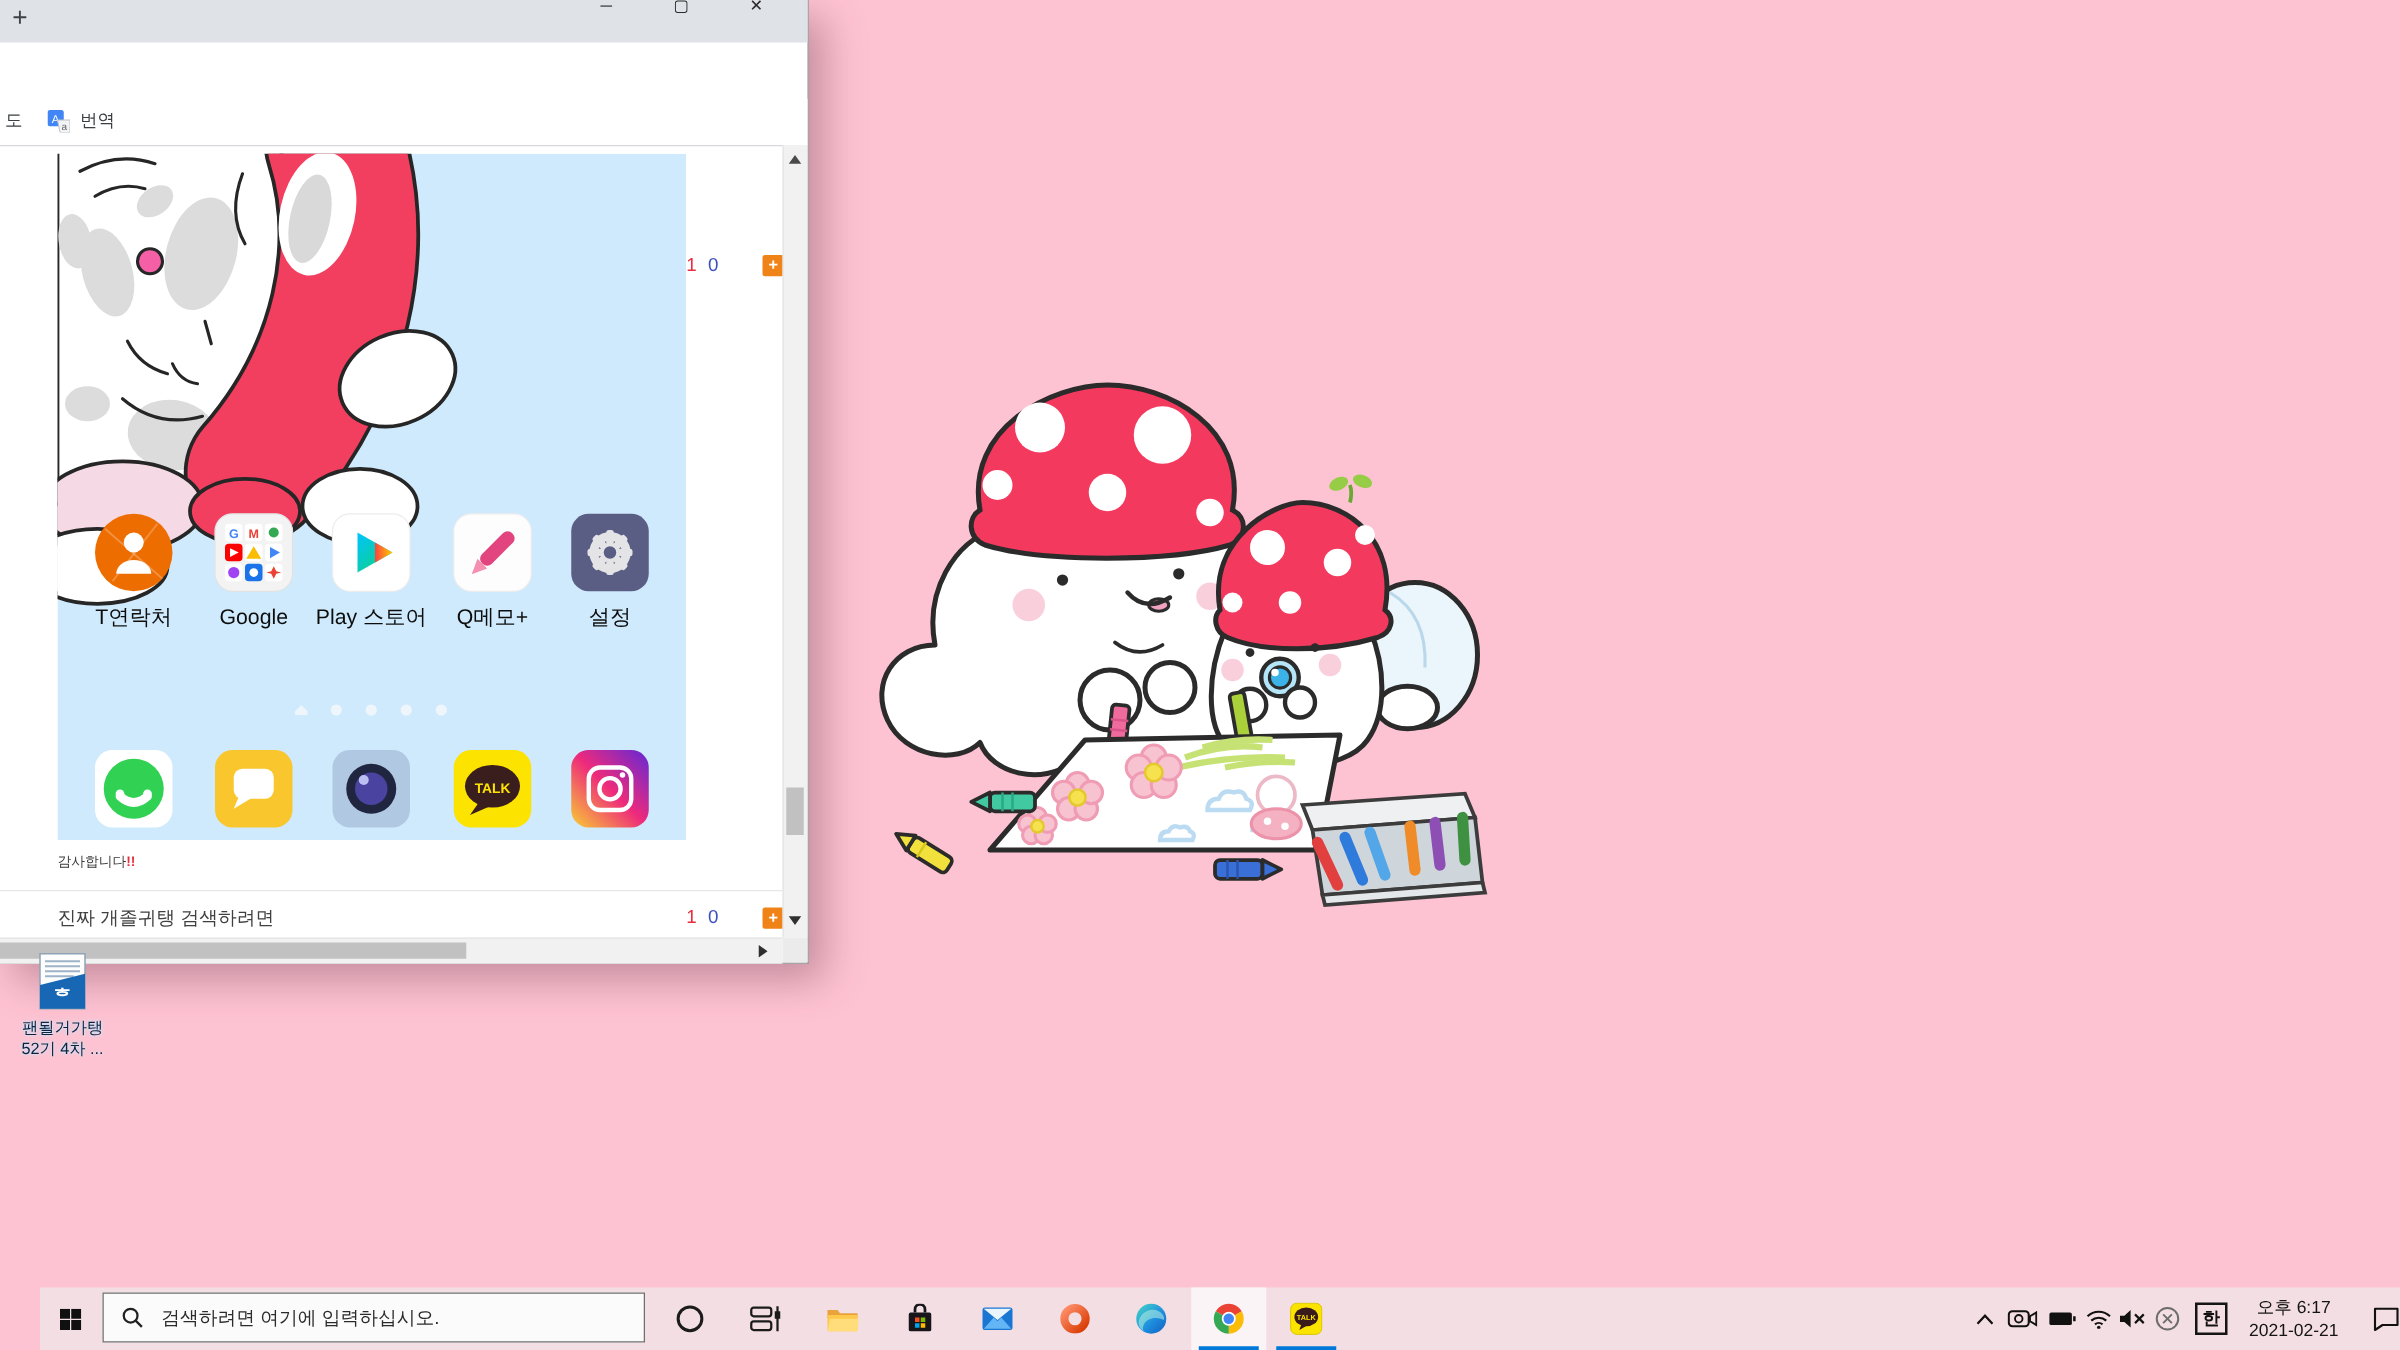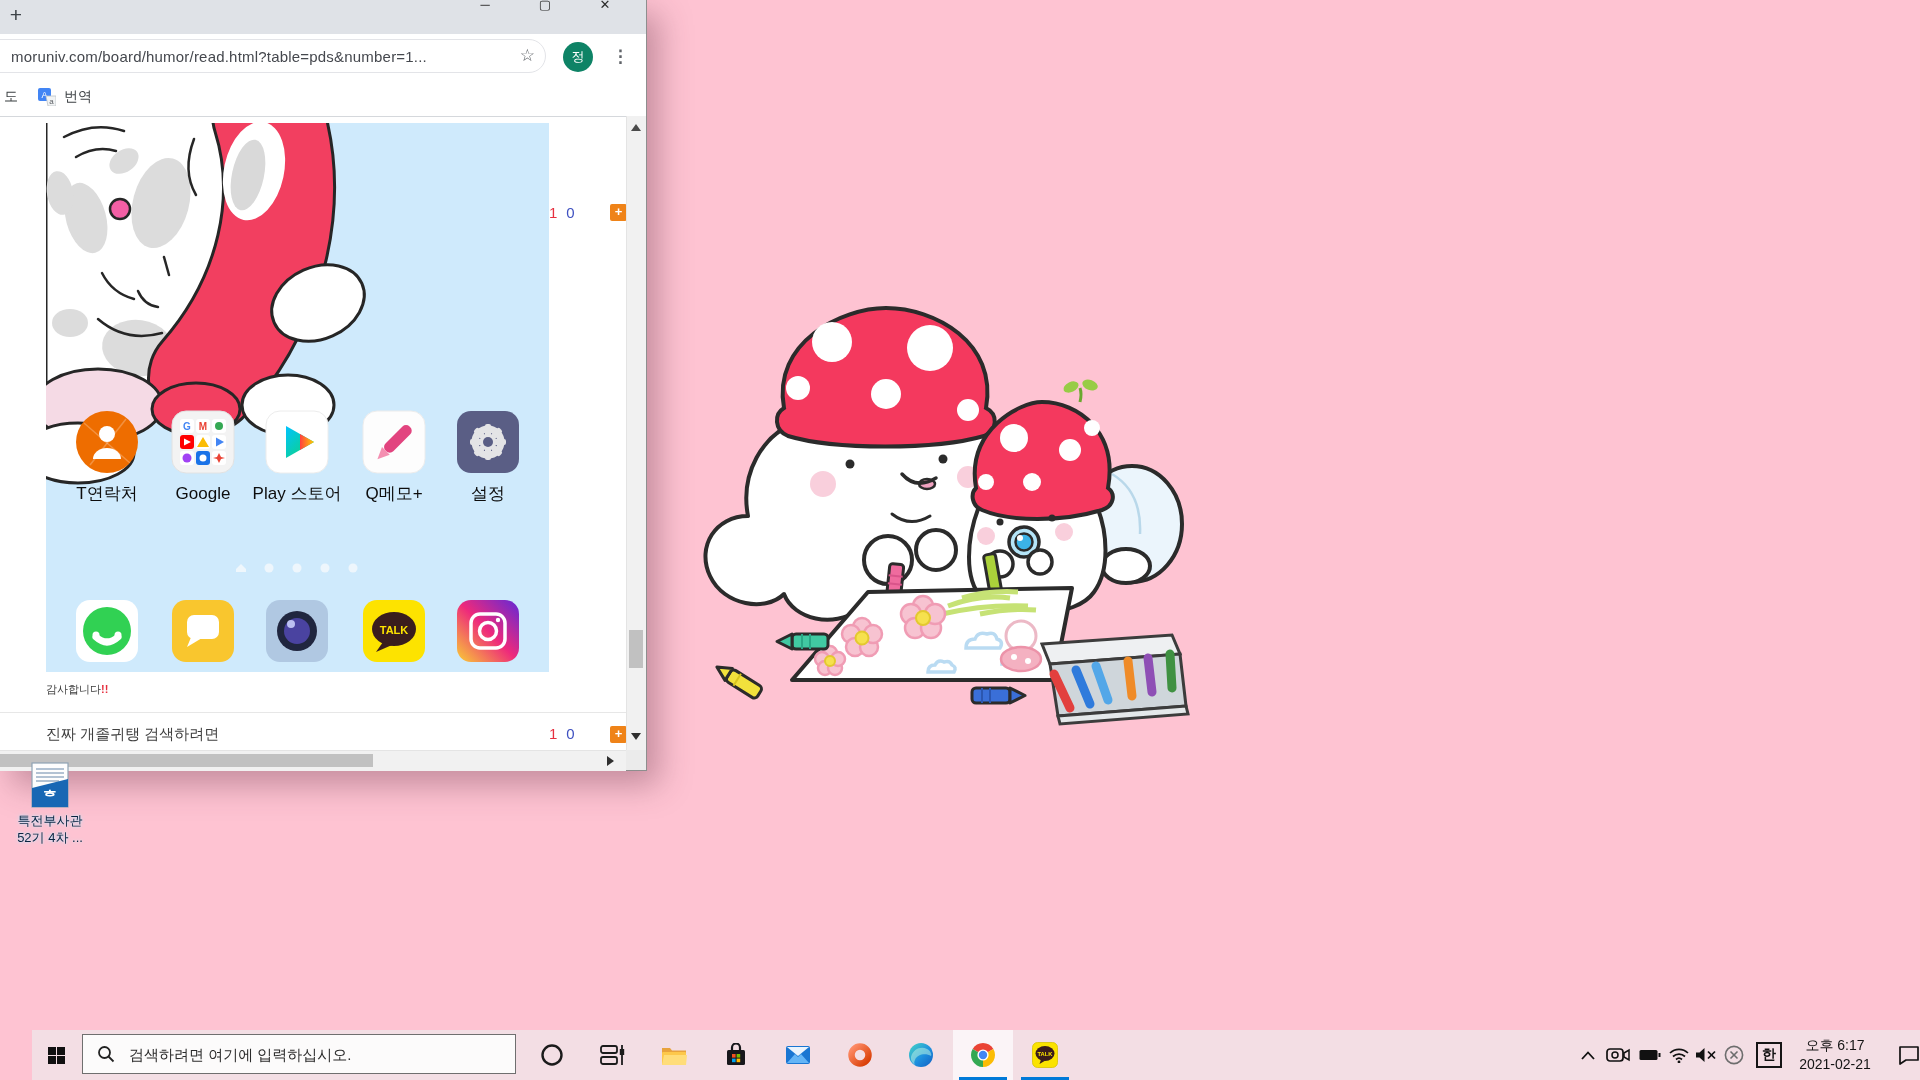--- a/index.html
+++ b/index.html
@@ -201,28 +201,20 @@
   </svg>
 
   <div id="browser" class="abs">
     <div id="tabbar" class="abs">
       <div id="newtab-btn" class="abs">+</div>
       <div class="winctl abs" style="left:462px;">─</div>
       <div class="winctl abs" style="left:522px;">▢</div>
       <div class="winctl abs" style="left:582px;">✕</div>
     </div>
 
-    <div id="toolbar" class="abs">
-      <div id="omnibox" class="abs">
-        <span id="url-text">moruniv.com/board/humor/read.html?table=pds&amp;number=1...</span>
-        <span id="star">☆</span>
-      </div>
-      <div id="avatar" class="abs">정</div>
-      <div id="menu-dots" class="abs">⋮</div>
-    </div>
 
     <div id="bookmarks" class="abs">
       <span class="bm-text abs" style="left:4px;">도</span>
       <svg id="translate-ic" class="abs" viewBox="0 0 18 18">
         <rect x="0" y="0" width="13" height="13" rx="2" fill="#4285f4"></rect>
         <text x="6.5" y="10" font-size="9" fill="#fff" text-anchor="middle" font-family="Liberation Sans,sans-serif">A</text>
         <polygon points="8,8 18,8 18,18 10,18" fill="#f1f3f4" stroke="#bdc1c6" stroke-width="0.8"></polygon>
         <text x="13.5" y="16" font-size="8" fill="#5f6368" text-anchor="middle" font-family="Liberation Sans,sans-serif">a</text>
       </svg>
       <span class="bm-text abs" style="left:64px;">번역</span>
@@ -419,21 +411,21 @@
       <rect x="3" y="1" width="36" height="44" fill="#fdfdfd" stroke="#8fa3b5" stroke-width="1.2"></rect>
       <g stroke="#9fb3c8" stroke-width="1.6">
         <line x1="7" y1="7" x2="35" y2="7"></line>
           <line x1="7" y1="11" x2="35" y2="11"></line>
         <line x1="7" y1="15" x2="35" y2="15"></line>
           <line x1="7" y1="19" x2="30" y2="19"></line>
       </g>
       <polygon points="3,26 39,17 39,45 3,45" fill="#1867b4"></polygon>
       <text x="21" y="40" font-size="15" font-weight="bold" fill="#fff" text-anchor="middle" font-family="Liberation Sans,sans-serif">ᄒ</text>
     </svg>
-    <div class="lbl">특전부사관</div>
+    <div class="lbl">팬될거가탱</div>
     <div class="lbl">52기 4차 ...</div>
   </div>
 
   <div id="taskbar" class="abs">
     <div class="tb-btn abs" style="left:0;width:48px;">
       <svg width="17" height="17" viewBox="0 0 17 17">
         <rect x="0" y="0" width="8" height="8" fill="#101010"></rect>
           <rect x="9" y="0" width="8" height="8" fill="#101010"></rect>
         <rect x="0" y="9" width="8" height="8" fill="#101010"></rect>
           <rect x="9" y="9" width="8" height="8" fill="#101010"></rect>

